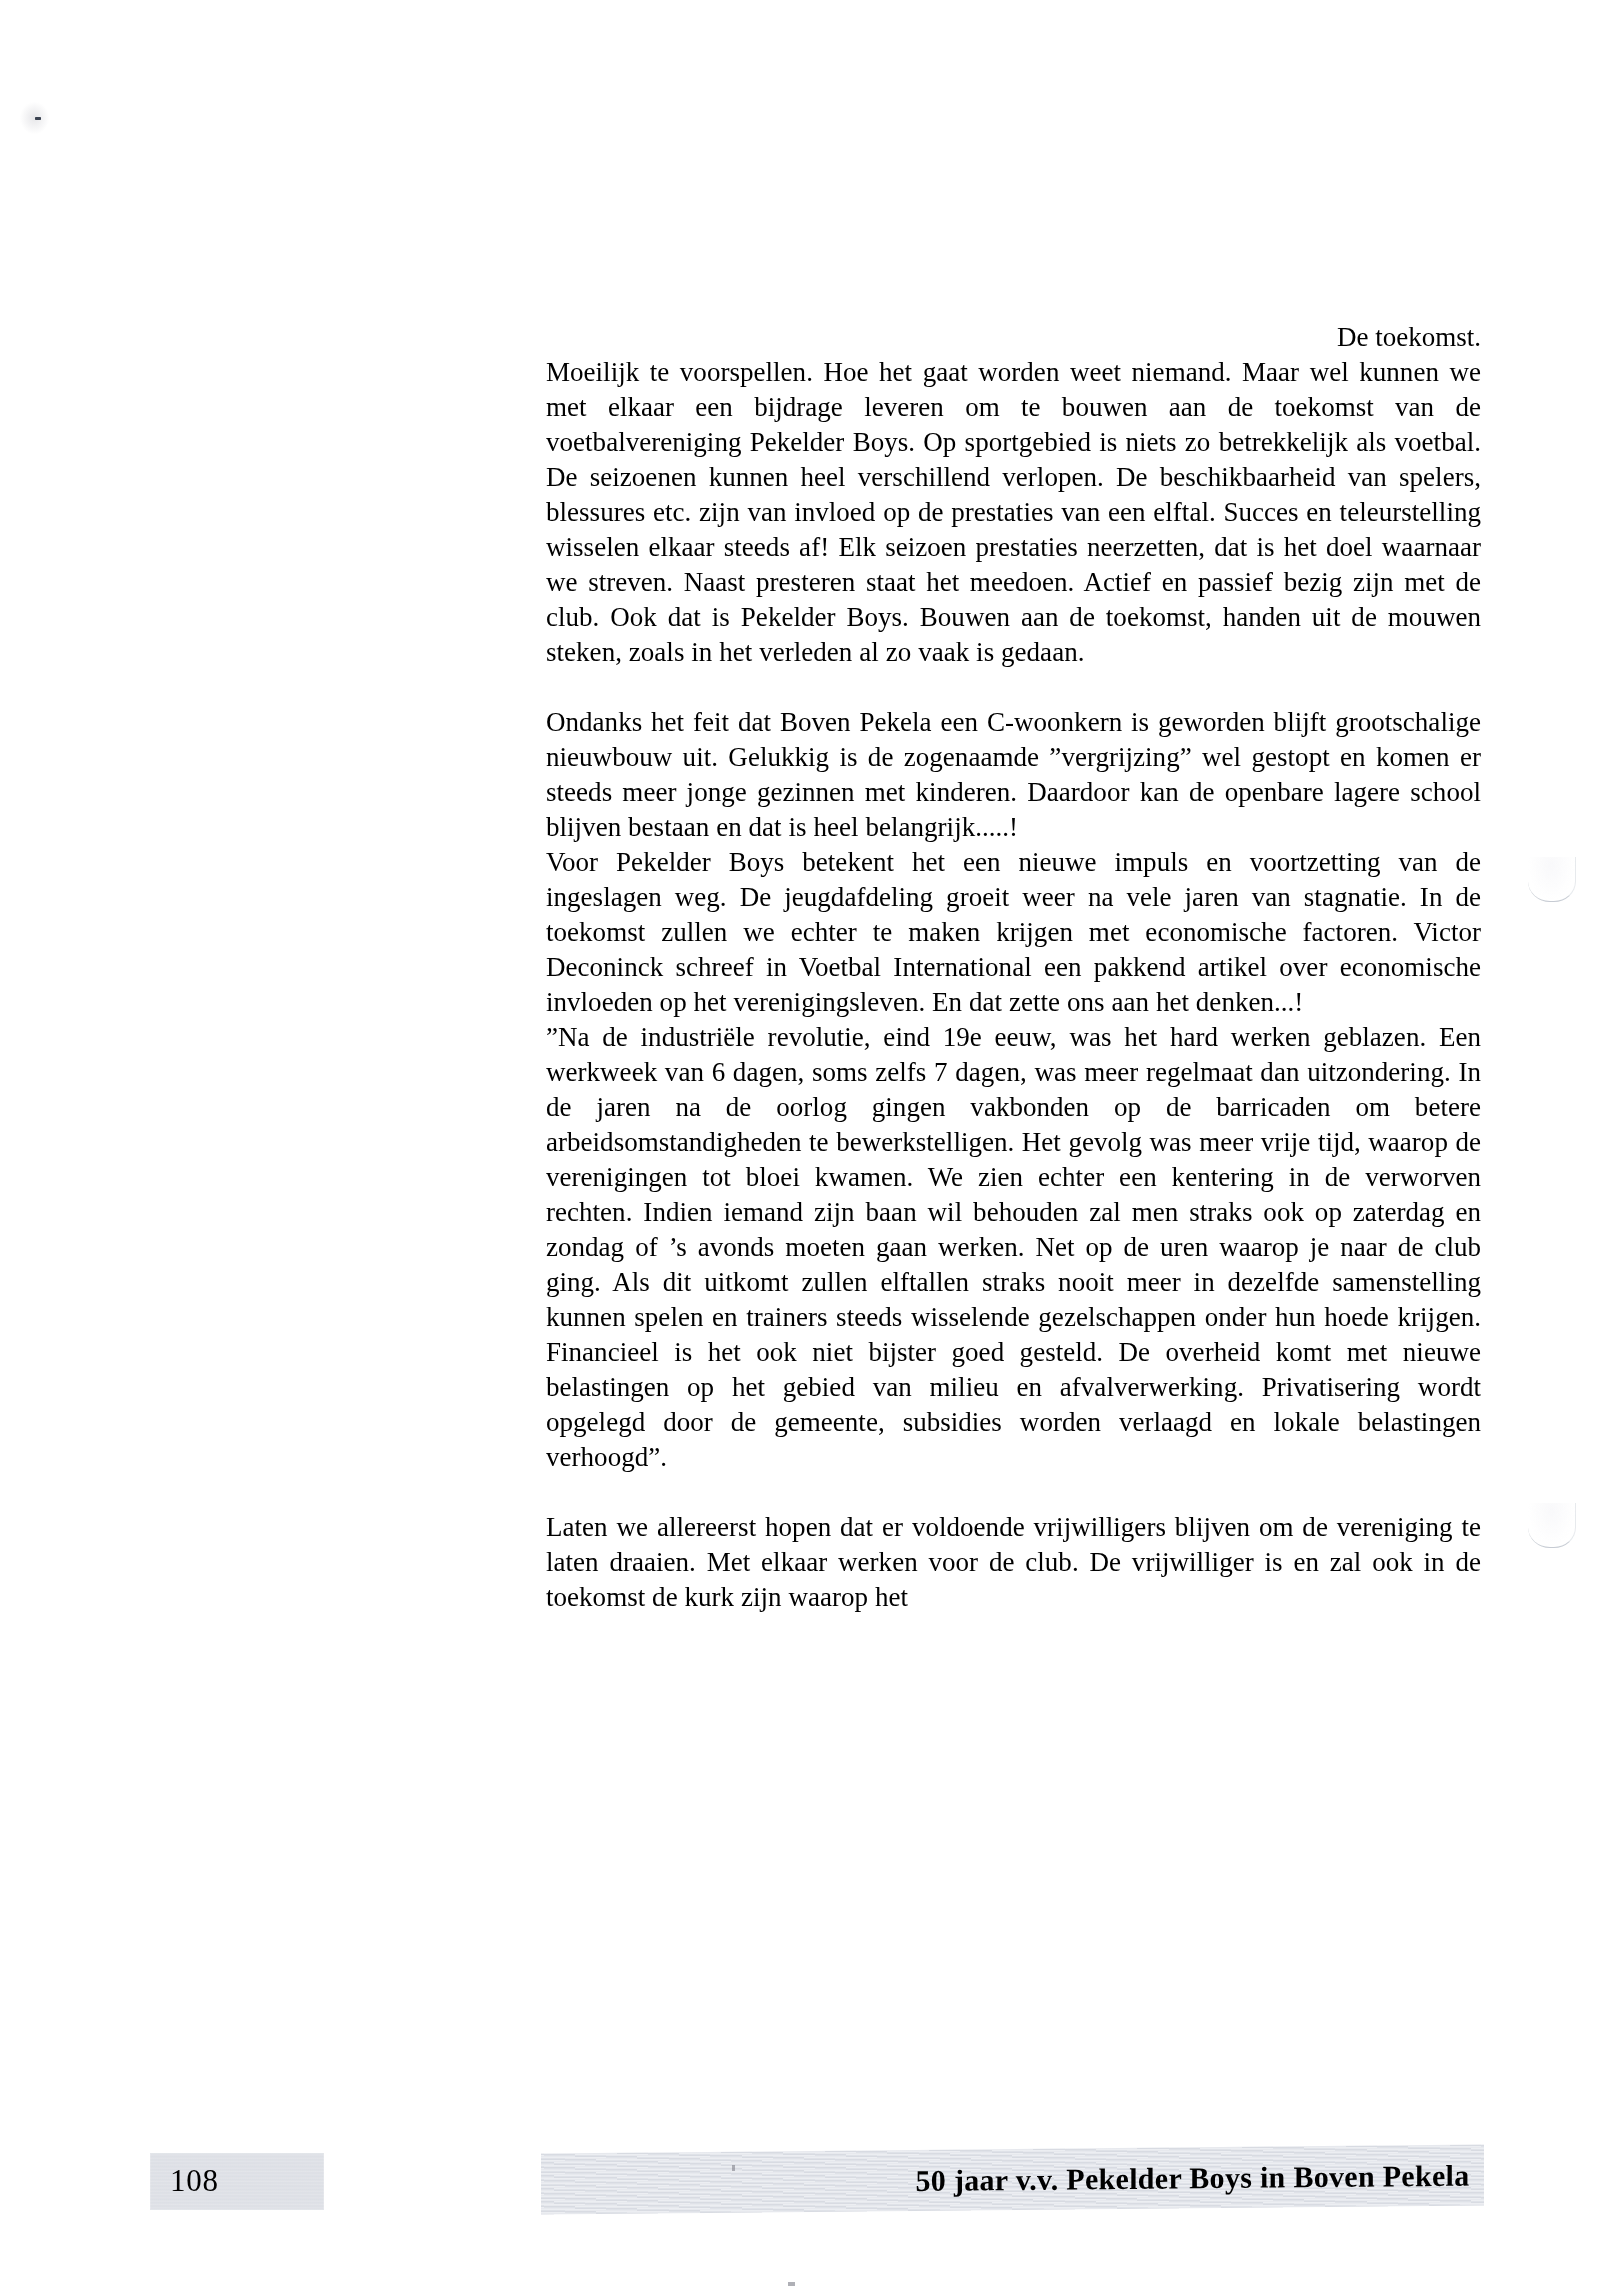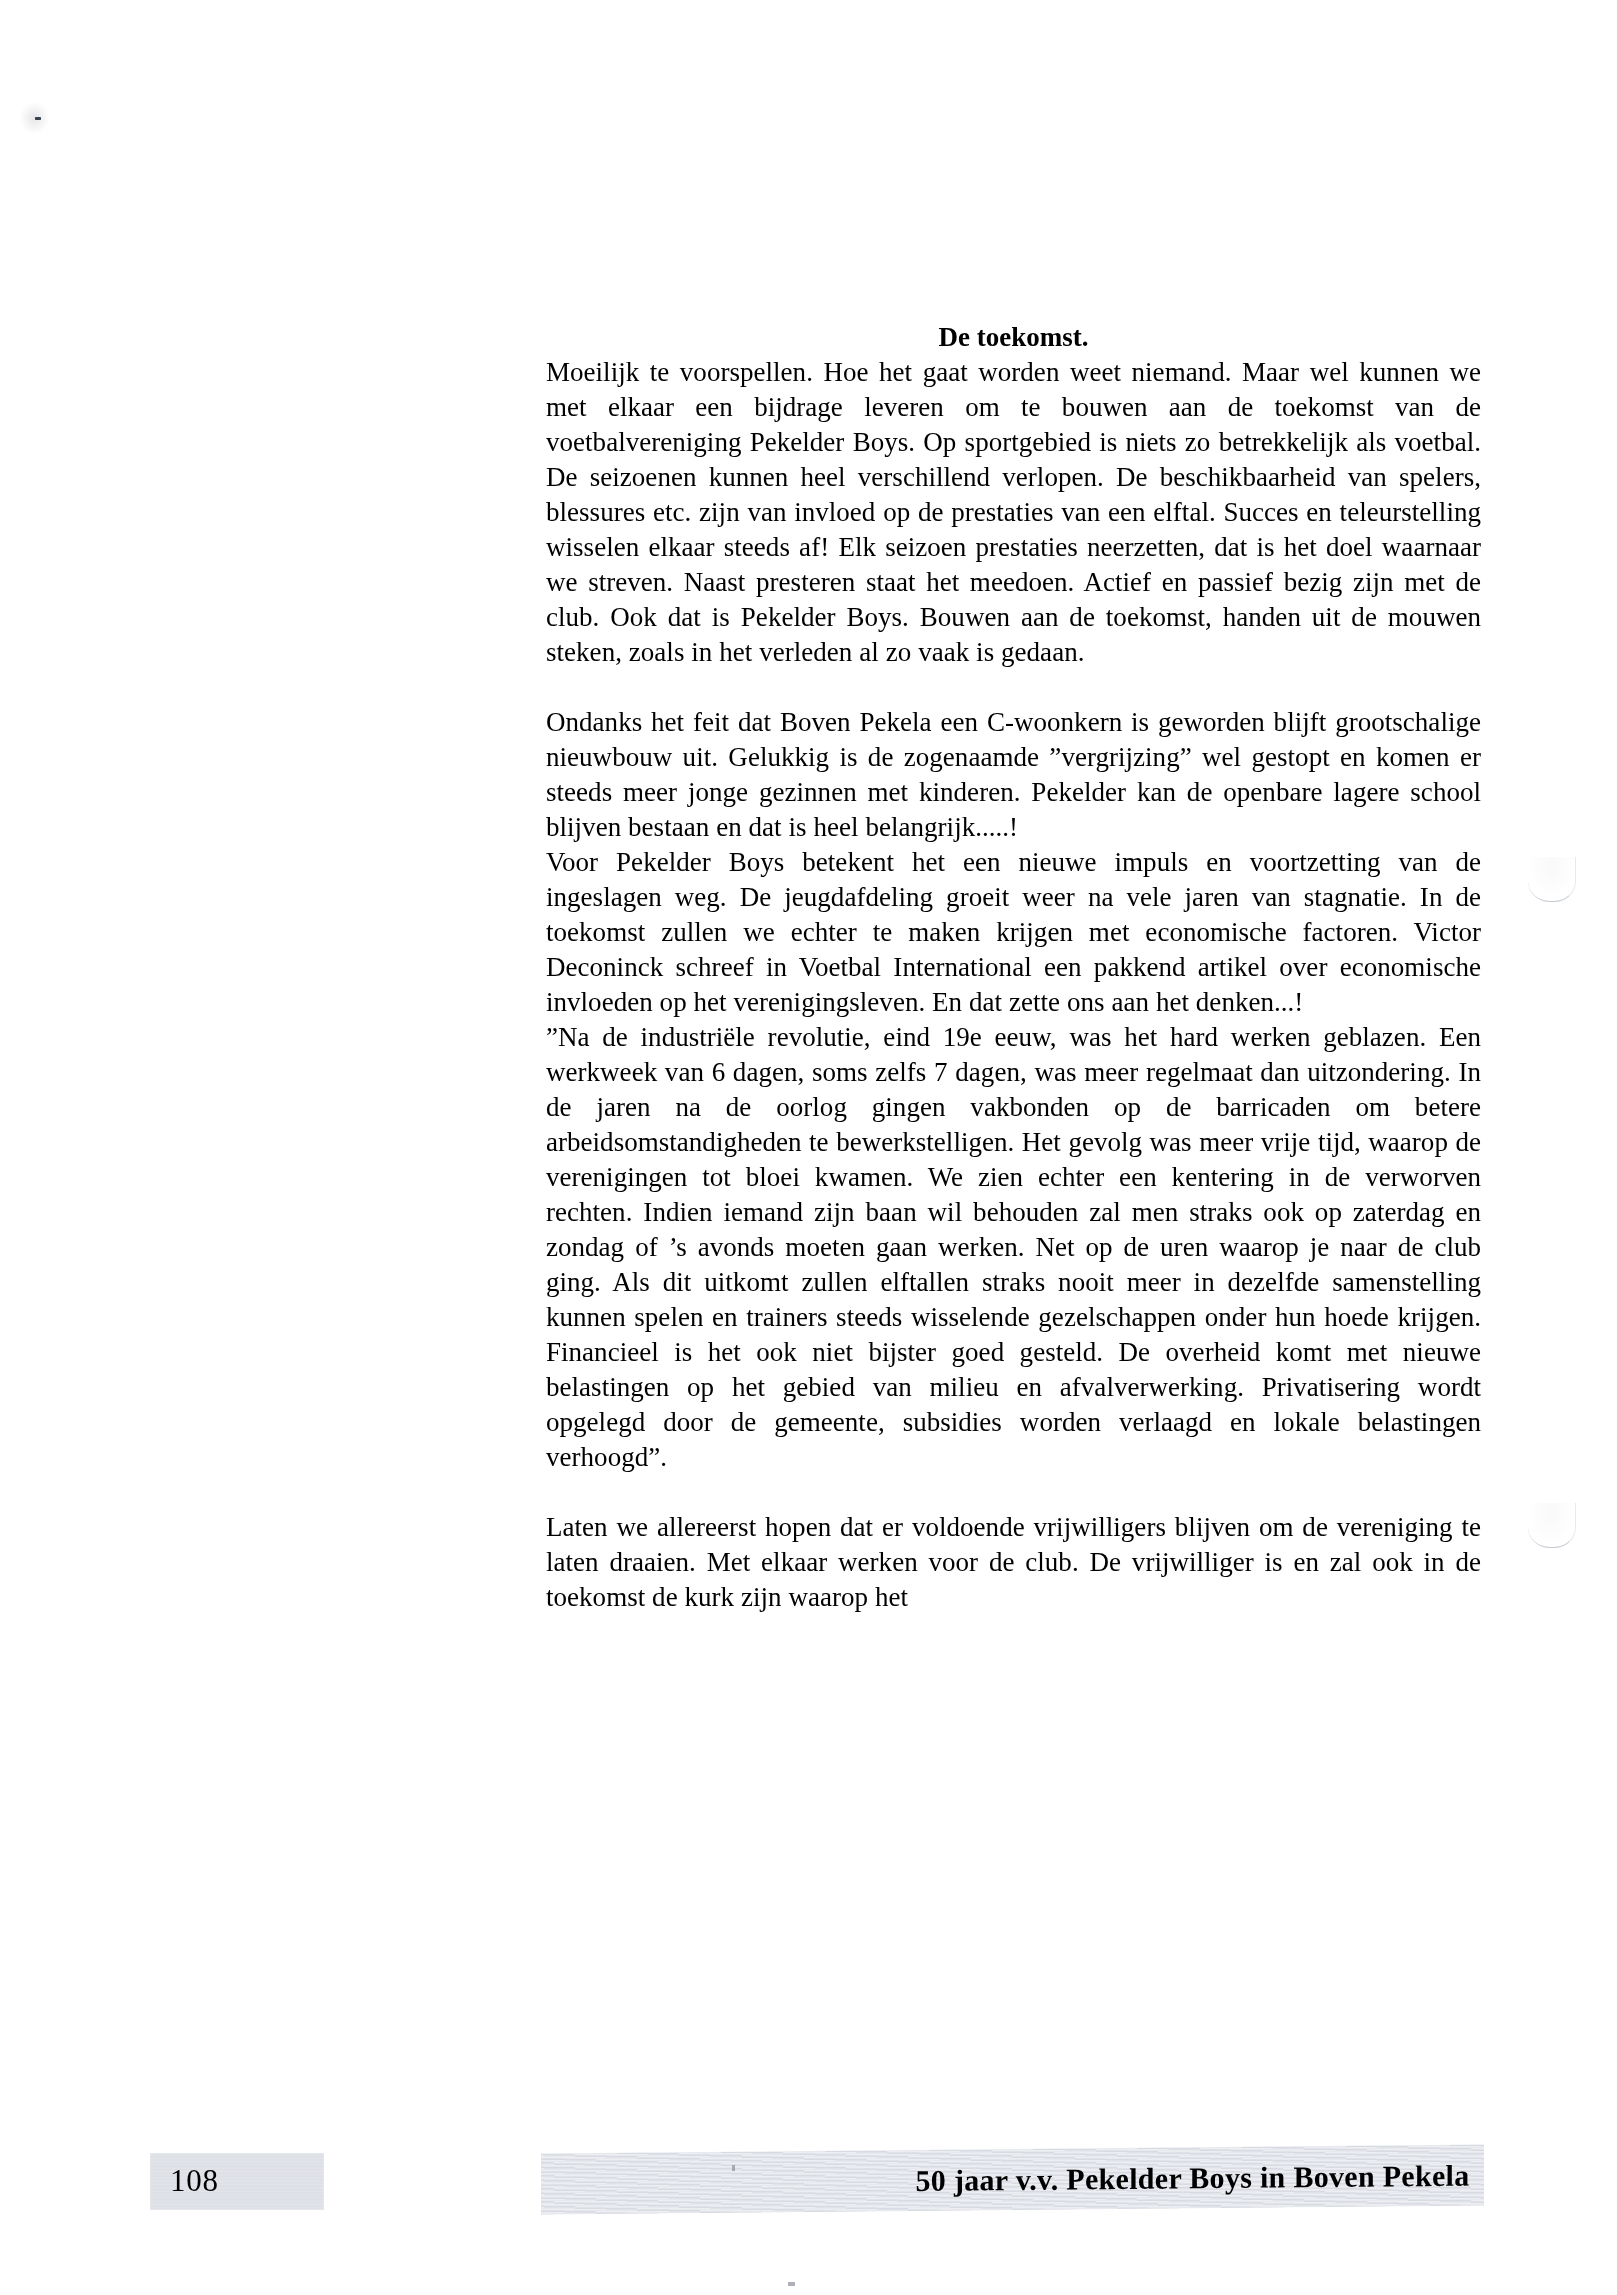--- a/index.html
+++ b/index.html
@@ -66,22 +66,22 @@
     word-spacing: 0.1px;
     -webkit-hyphens: none;
     hyphens: none;
   }
   .gap-sm { height: 22px; }
   .gap-md { height: 35px; }
   .heading {
     margin: 0;
     font-size: 27px;
     line-height: 35px;
-    font-weight: bold;
-    text-align: center;
+    font-weight: normal;
+    text-align: right;
   }
 
   
   .footer {
     position: absolute;
     left: 0;
     top: 2146px;
     width: 1618px;
     height: 86px;
   }
@@ -167,21 +167,21 @@
 
 
     <div class="gap-sm"></div>
 
     <p class="heading">De toekomst.</p>
 
     <p class="para">Moeilijk te voorspellen. Hoe het gaat worden weet niemand. Maar wel kunnen we met elkaar een bijdrage leveren om te bouwen aan de toekomst van de voetbalvereniging Pekelder Boys. Op sportgebied is niets zo betrekkelijk als voetbal. De seizoenen kunnen heel verschillend verlopen. De beschikbaarheid van spelers, blessures etc. zijn van invloed op de prestaties van een elftal. Succes en teleurstelling wisselen elkaar steeds af! Elk seizoen prestaties neerzetten, dat is het doel waarnaar we streven. Naast presteren staat het meedoen. Actief en passief bezig zijn met de club. Ook dat is Pekelder Boys. Bouwen aan de toekomst, handen uit de mouwen steken, zoals in het verleden al zo vaak is gedaan.</p>
 
     <div class="gap-md"></div>
 
-    <p class="para">Ondanks het feit dat Boven Pekela een C-woonkern is geworden blijft grootschalige nieuwbouw uit. Gelukkig is de zogenaamde ”vergrijzing” wel gestopt en komen er steeds meer jonge gezinnen met kinderen. Pekelder kan de openbare lagere school blijven bestaan en dat is heel belangrijk.....!</p>
+    <p class="para">Ondanks het feit dat Boven Pekela een C-woonkern is geworden blijft grootschalige nieuwbouw uit. Gelukkig is de zogenaamde ”vergrijzing” wel gestopt en komen er steeds meer jonge gezinnen met kinderen. Daardoor kan de openbare lagere school blijven bestaan en dat is heel belangrijk.....!</p>
 
     <p class="para">Voor Pekelder Boys betekent het een nieuwe impuls en voortzetting van de ingeslagen weg. De jeugdafdeling groeit weer na vele jaren van stagnatie. In de toekomst zullen we echter te maken krijgen met economische factoren. Victor Deconinck schreef in Voetbal International een pakkend artikel over economische invloeden op het verenigingsleven. En dat zette ons aan het denken...!</p>
 
     <p class="para">”Na de industriële revolutie, eind 19e eeuw, was het hard werken geblazen. Een werkweek van 6 dagen, soms zelfs 7 dagen, was meer regelmaat dan uitzondering. In de jaren na de oorlog gingen vakbonden op de barricaden om betere arbeidsomstandigheden te bewerkstelligen. Het gevolg was meer vrije tijd, waarop de verenigingen tot bloei kwamen. We zien echter een kentering in de verworven rechten. Indien iemand zijn baan wil behouden zal men straks ook op zaterdag en zondag of ’s avonds moeten gaan werken. Net op de uren waarop je naar de club ging. Als dit uitkomt zullen elftallen straks nooit meer in dezelfde samenstelling kunnen spelen en trainers steeds wisselende gezelschappen onder hun hoede krijgen. Financieel is het ook niet bijster goed gesteld. De overheid komt met nieuwe belastingen op het gebied van milieu en afvalverwerking. Privatisering wordt opgelegd door de gemeente, subsidies worden verlaagd en lokale belastingen verhoogd”.</p>
 
     <div class="gap-md"></div>
 
 
     <p class="para">Laten we allereerst hopen dat er voldoende vrijwilligers blijven om de vereniging te laten draaien. Met elkaar werken voor de club. De vrijwilliger is en zal ook in de toekomst de kurk zijn waarop het</p>
 

